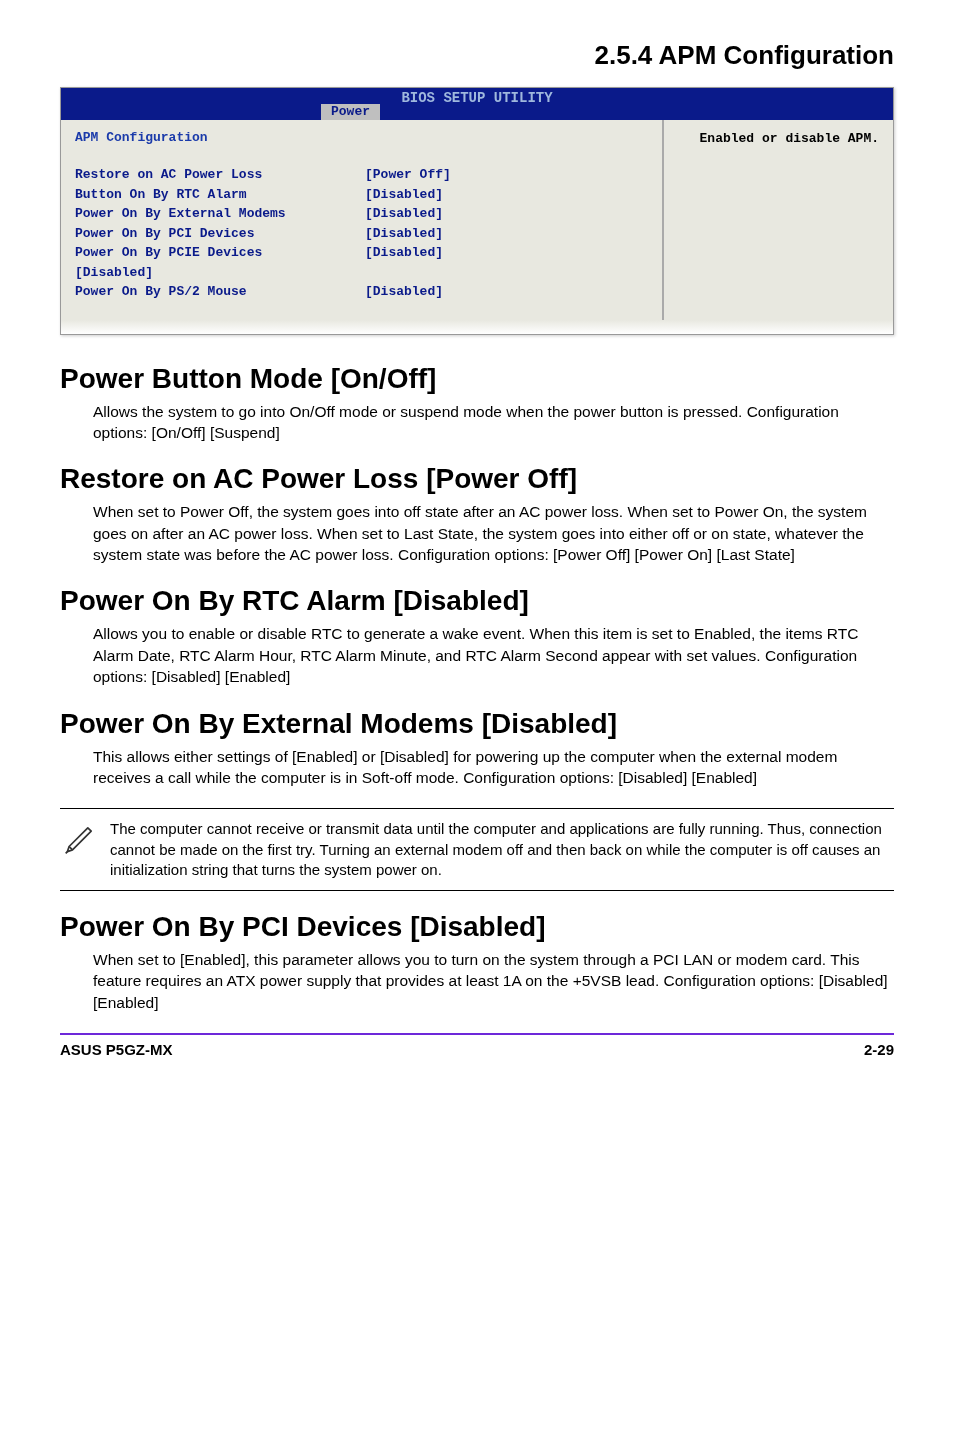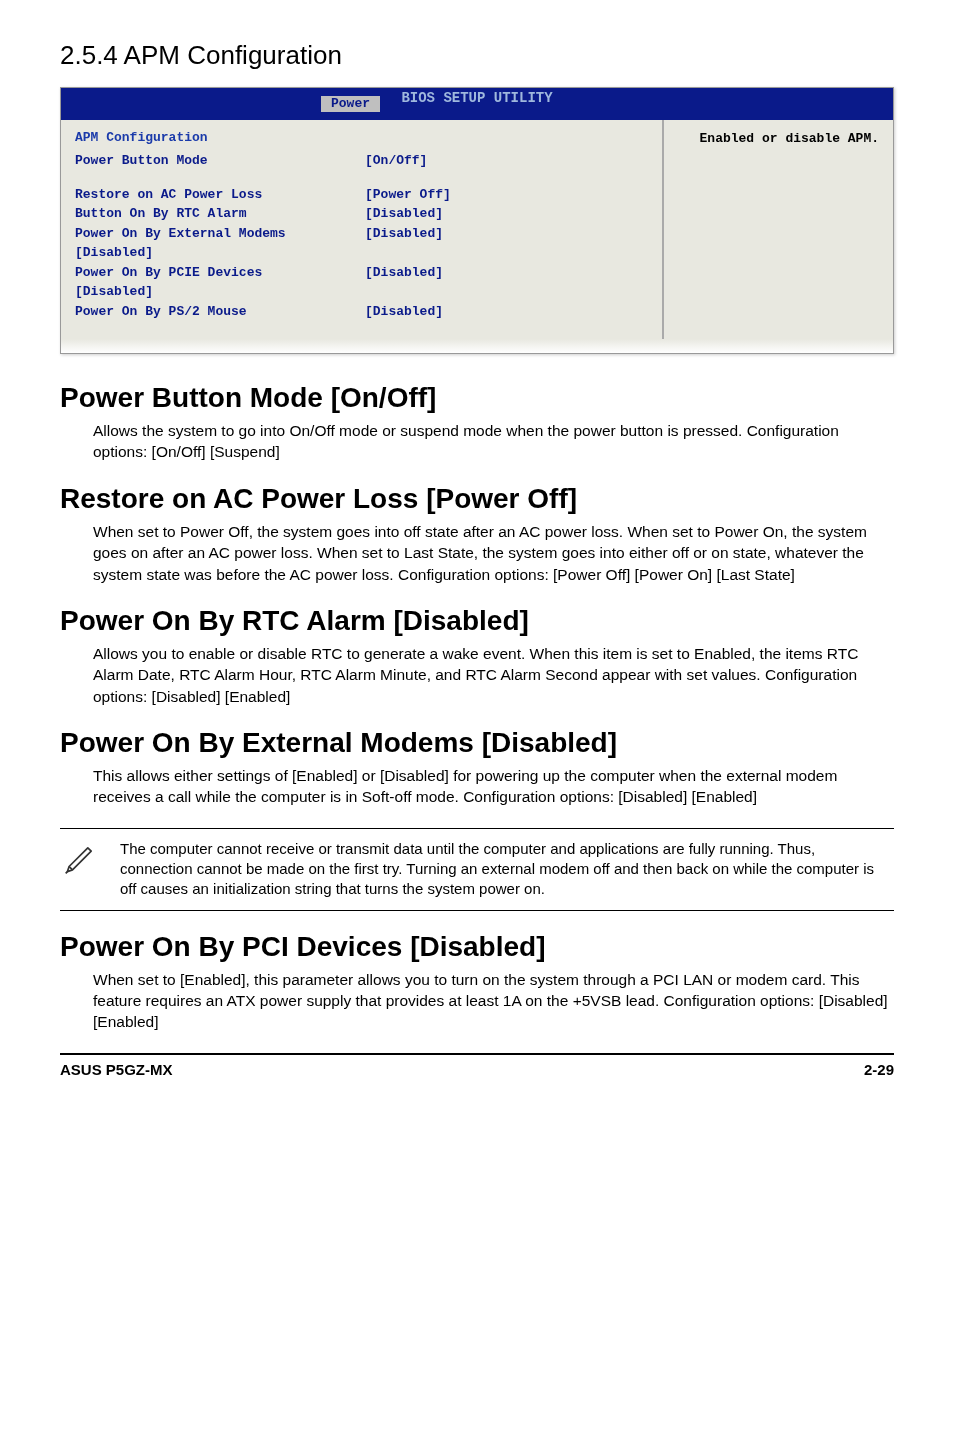--- a/index.html
+++ b/index.html
@@ -9,22 +9,23 @@
     }
     body {
       font-family: Arial, Helvetica, sans-serif;
       background: #fff;
       width: 954px;
       padding: 40px 60px 30px 60px;
       color: #000;
     }
     .section-number-heading {
       font-size: 26px;
-      font-weight: normal;
+      font-weight: bold;
       margin-bottom: 16px;
+      text-align: right;
     }
     .bios-box {
       border: 1px solid #999;
       border-radius: 0;
       overflow: hidden;
       margin-bottom: 28px;
       box-shadow: 1px 1px 3px rgba(0,0,0,0.2);
     }
     .bios-header {
       background: #0a1a8a;
@@ -36,21 +37,21 @@
       position: relative;
       padding: 2px 0 0 0;
       height: 32px;
     }
     .bios-header-title {
       display: block;
     }
     .bios-tab {
       position: absolute;
       left: 260px;
-      bottom: 8px;
+      bottom: 0;
       background: #bfbfbf;
       color: #0a1a8a;
       font-family: "Courier New", monospace;
       font-weight: bold;
       font-size: 13px;
       padding: 0 10px;
       height: 16px;
       line-height: 16px;
     }
     .bios-body {
@@ -110,73 +111,70 @@
       margin-bottom: 20px;
       margin-left: 33px;
     }
     .note-block {
       display: flex;
       align-items: flex-start;
       border-top: 1px solid #000;
       border-bottom: 1px solid #000;
       padding: 10px 4px;
       margin-bottom: 20px;
-      gap: 22px;
+      gap: 12px;
     }
     .note-icon {
       width: 34px;
       height: 34px;
       flex-shrink: 0;
       margin-top: 2px;
     }
     .note-text {
       font-size: 15px;
       line-height: 1.35;
     }
     .footer {
       display: flex;
       justify-content: space-between;
-      border-top: 2px solid #000000;
+      border-top: 2px solid #6d28d9;
       padding-top: 6px;
       margin-top: 18px;
       font-weight: bold;
       font-size: 15px;
     }
   </style>
 </head>
 <body>
 
 <h1 class="section-number-heading">2.5.4   APM Configuration</h1>
 
 <div class="bios-box">
   <div class="bios-header">
     <span class="bios-header-title">BIOS SETUP UTILITY</span>
     <span class="bios-tab">Power</span>
   </div>
   <div class="bios-body">
     <div class="bios-left">
       <div class="bios-section-title">APM Configuration</div>
-      <div class="bios-row">
-        <span class="bios-row-label">Power Button Mode</span>
-        <span class="bios-row-value">[On/Off]</span>
-      </div>
       <div class="bios-spacer"></div>
       <div class="bios-row">
         <span class="bios-row-label">Restore on AC Power Loss</span>
         <span class="bios-row-value">[Power Off]</span>
       </div>
       <div class="bios-row">
         <span class="bios-row-label">Button On By RTC Alarm</span>
         <span class="bios-row-value">[Disabled]</span>
       </div>
       <div class="bios-row">
         <span class="bios-row-label">Power On By External Modems</span>
         <span class="bios-row-value">[Disabled]</span>
       </div>
       <div class="bios-row">
+        <span class="bios-row-label">Power On By PCI Devices</span>
         <span class="bios-row-value">[Disabled]</span>
       </div>
       <div class="bios-row">
         <span class="bios-row-label">Power On By PCIE Devices</span>
         <span class="bios-row-value">[Disabled]</span>
       </div>
       <div class="bios-row">
         <span class="bios-row-value">[Disabled]</span>
       </div>
       <div class="bios-row">

